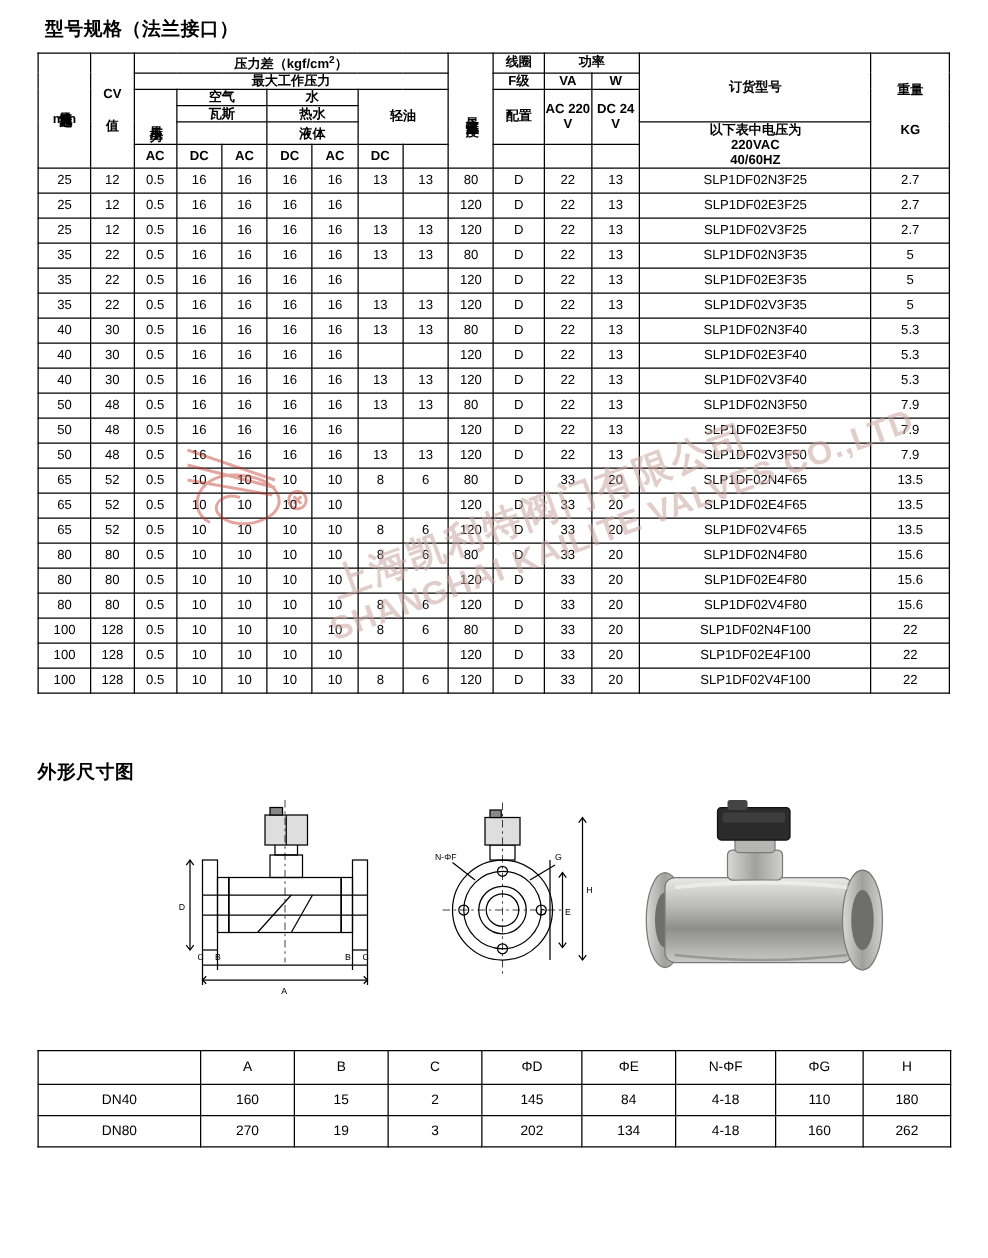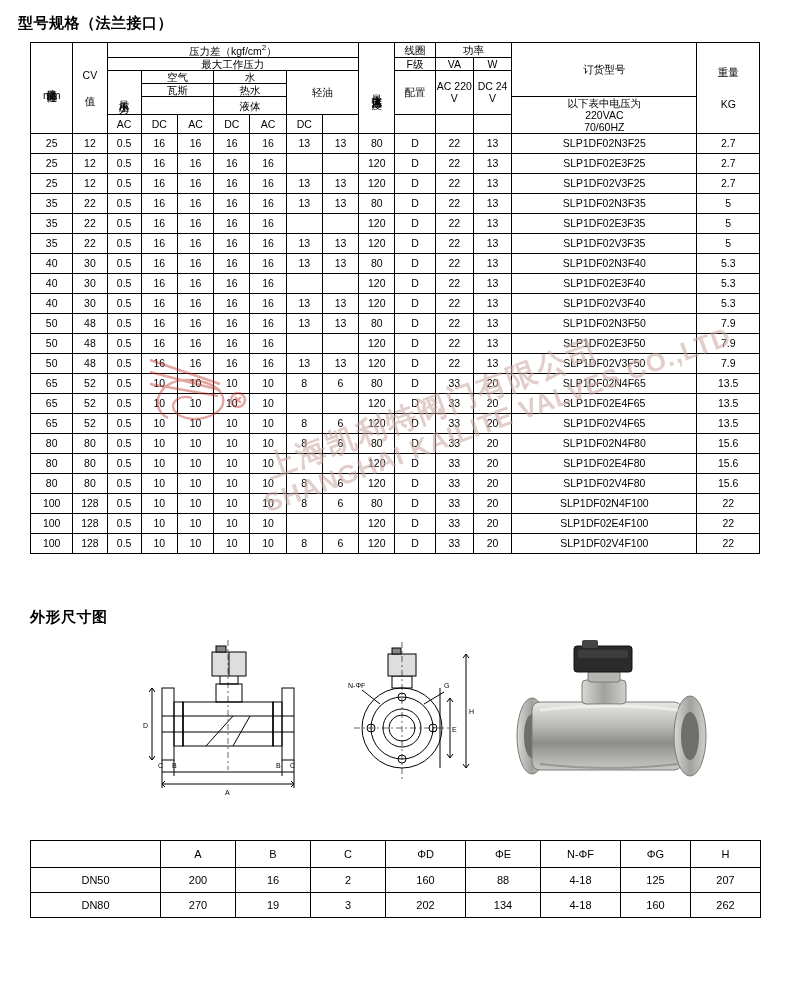--- a/index.html
+++ b/index.html
@@ -20,21 +20,21 @@
     width: 790px;
     height: 1006px;
   }
   .section-title {
     font-size: 15px;
     font-weight: bold;
     letter-spacing: 0.5px;
   }
   #title-main {
     position: absolute;
-    left: 18px;
+    left: 36px;
     top: 14px;
   }
   #title-dim {
     position: absolute;
     left: 30px;
     top: 608px;
   }
 
   
   table.spec {
@@ -47,21 +47,21 @@
     font-size: 10px;
   }
   table.spec th, table.spec td {
     border: 1px solid #000;
     text-align: center;
     vertical-align: middle;
     padding: 0;
     line-height: 1.15;
   }
   table.spec thead th {
-    font-weight: normal;
+    font-weight: bold;
     font-size: 10.5px;
   }
   table.spec tbody td {
     height: 19px;
     font-size: 10.5px;
   }
   .cn-v {
     writing-mode: vertical-rl;
     text-orientation: upright;
     letter-spacing: 1px;
@@ -203,21 +203,21 @@
       <tr>
         <th colspan="2"><span>瓦斯</span></th>
         <th colspan="2"><span>热水</span></th>
       </tr>
       <tr>
         <th colspan="2" rowspan="1"></th>
         <th colspan="2"><span>液体</span></th>
         <th rowspan="2" class="tight">
           <div>以下表中电压为</div>
           <div>220VAC</div>
-          <div>70/60HZ</div>
+          <div>40/60HZ</div>
         </th>
       </tr>
       <tr>
         <th><span>AC</span></th>
         <th><span>DC</span></th>
         <th><span>AC</span></th>
         <th><span>DC</span></th>
         <th><span>AC</span></th>
         <th><span>DC</span></th>
         <th></th>
@@ -747,29 +747,29 @@
           <th>C</th>
           <th>ΦD</th>
           <th>ΦE</th>
           <th>N-ΦF</th>
           <th>ΦG</th>
           <th>H</th>
         </tr>
       </thead>
     <tbody id="dim-body">
         <tr>
-          <td>DN50</td>
-          <td>200</td>
-          <td>16</td>
+          <td>DN40</td>
+          <td>160</td>
+          <td>15</td>
           <td>2</td>
-          <td>160</td>
-          <td>88</td>
+          <td>145</td>
+          <td>84</td>
           <td>4-18</td>
-          <td>125</td>
-          <td>207</td>
+          <td>110</td>
+          <td>180</td>
         </tr>
         <tr>
           <td>DN80</td>
           <td>270</td>
           <td>19</td>
           <td>3</td>
           <td>202</td>
           <td>134</td>
           <td>4-18</td>
           <td>160</td>

